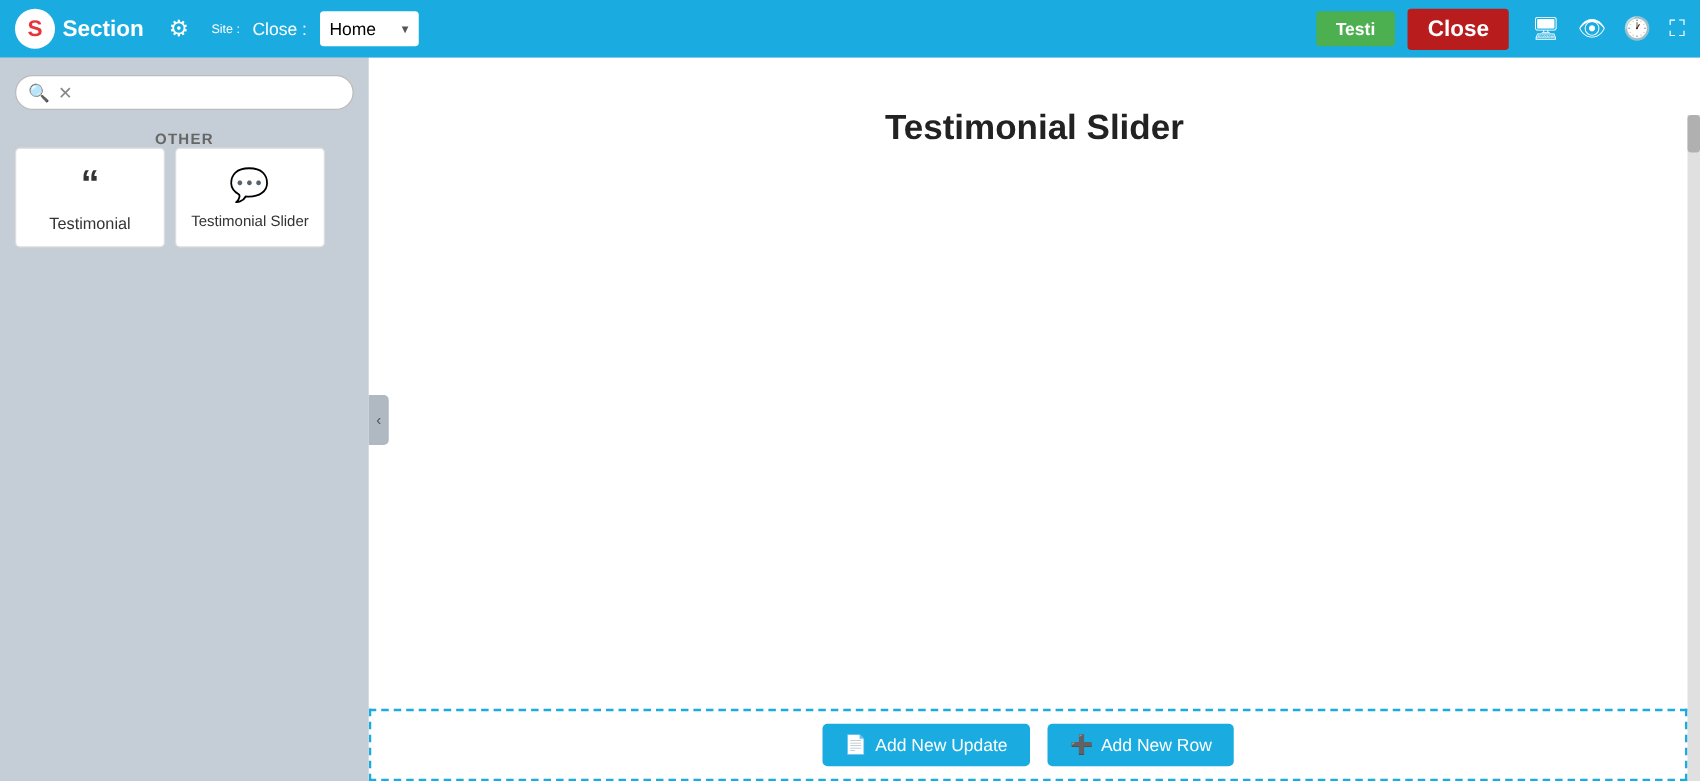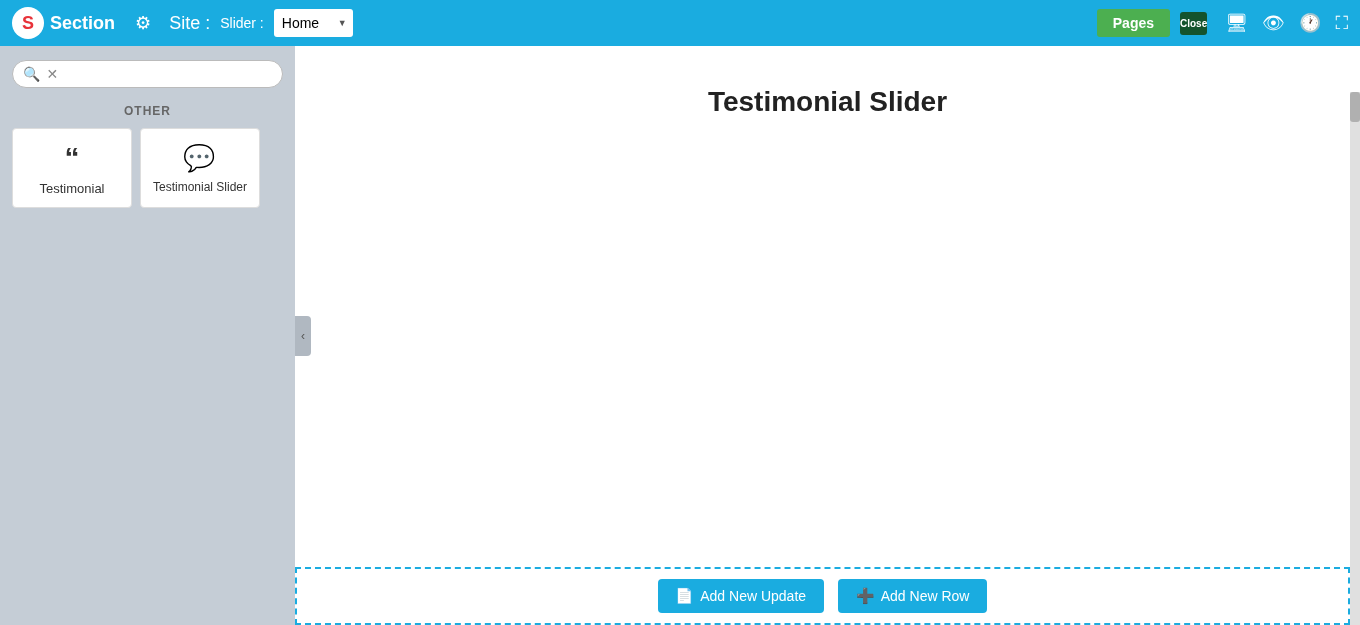--- a/index.html
+++ b/index.html
@@ -35,21 +35,21 @@
     }
     .brand-logo span { color: #e8333a; font-size: 18px; font-weight: 900; }
     .gear-btn {
       background: none;
       border: none;
       color: white;
       font-size: 18px;
       cursor: pointer;
       margin-right: 8px;
     }
-    .site-label { color: white; font-size: 18px; }
+    .site-label { color: white; font-size: 10px; }
     .pages-label { color: white; font-size: 14px; }
     .pages-select {
       height: 28px;
       border: none;
       border-radius: 3px;
       padding: 0 22px 0 8px;
       font-size: 14px;
       background: white;
       appearance: none;
       cursor: pointer;
@@ -73,26 +73,26 @@
       background: #4caf50;
       color: white;
       border: none;
       border-radius: 3px;
       padding: 6px 16px;
       font-size: 14px;
       font-weight: bold;
       cursor: pointer;
     }
     .btn-close {
-      background: #14532d;
+      background: #b91c1c;
       color: white;
       border: none;
       border-radius: 3px;
-      padding: 6px 0;
-      font-size: 10px;
+      padding: 6px 16px;
+      font-size: 18px;
       font-weight: bold;
       cursor: pointer;
     }
     .topbar-icons {
       display: flex;
       align-items: center;
       gap: 14px;
       margin-left: 8px;
     }
     .topbar-icon {
@@ -161,21 +161,21 @@
       cursor: pointer;
       background: none;
       border: none;
     }
 
     .section-label {
       text-align: center;
       font-size: 12px;
       color: #666;
       font-weight: bold;
-      margin-bottom: 10px;
+      margin-bottom: 0;
       letter-spacing: 1px;
     }
 
     .widgets-grid {
       display: flex;
       flex-wrap: wrap;
       gap: 8px;
     }
 
     .widget-card {
@@ -292,32 +292,32 @@
     </div>
     <span>Section</span>
   </div>
 
   <button class="gear-btn">
     <span>⚙</span>
   </button>
 
   <span class="site-label">Site :</span>
 
-  <span class="pages-label">Slider :</span>
+  <span class="pages-label">Close :</span>
   <div class="select-wrap">
     <select class="pages-select">
       <option>Home</option>
       <option>About</option>
       <option>Contact</option>
     </select>
   </div>
 
   <div class="spacer"></div>
 
-  <button class="btn-update">Pages</button>
+  <button class="btn-update">Testi</button>
   <button class="btn-close">Close</button>
 
   <div class="topbar-icons">
     <span class="topbar-icon">🖥</span>
     <span class="topbar-icon">👁</span>
     <span class="topbar-icon">🕐</span>
     <span class="topbar-icon">⛶</span>
   </div>
 </div>
 

